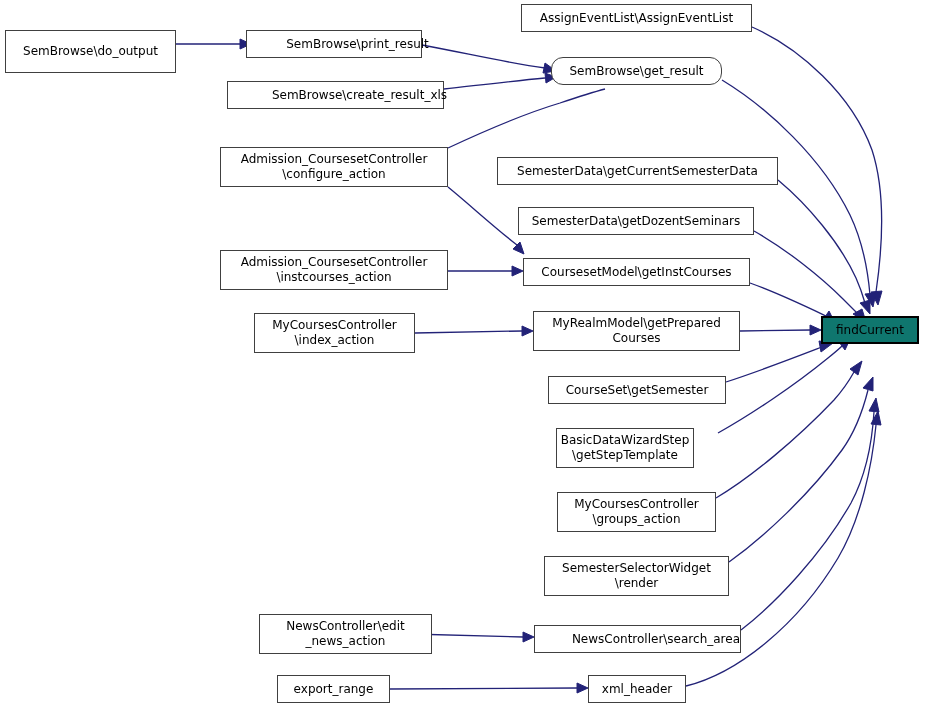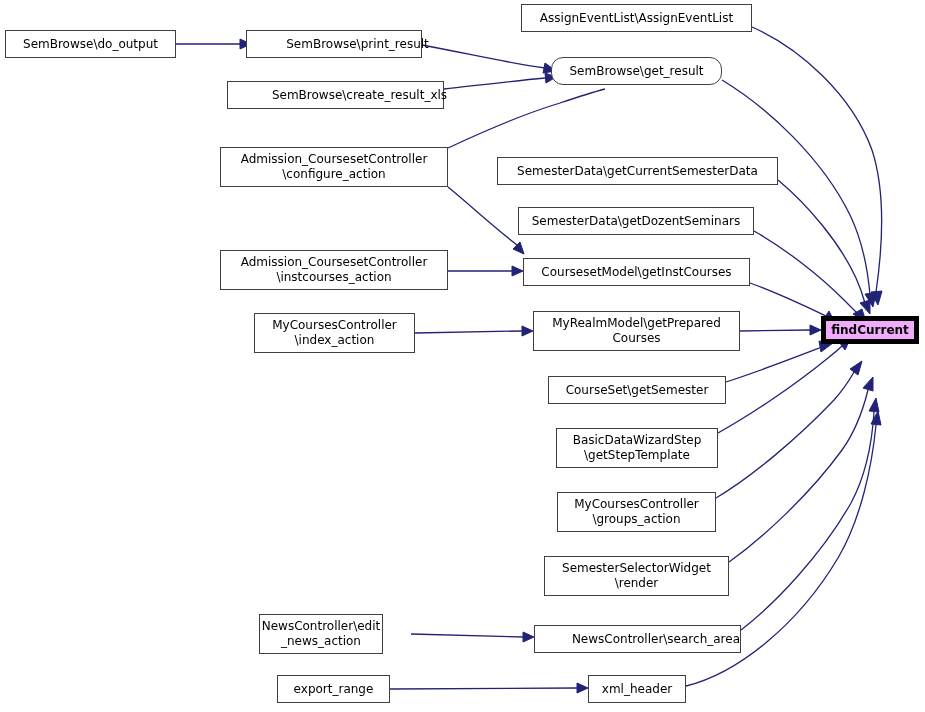--- a/index.html
+++ b/index.html
@@ -34,23 +34,22 @@
     line-height: 15px;
     display: flex;
     align-items: center;
     justify-content: center;
     text-align: center;
     white-space: pre;
     letter-spacing: 0px;
     z-index: 5;
   }
   .node.highlight {
-    background: #f0abfc;
-    border: 5px solid #000000;
-    font-weight: bold;
+    background: #0f766e;
+    border: 2px solid #000000;
   }
 </style>
 </head>
 <body>
 
 <div id="canvas">
 
   <svg class="edges" viewBox="0 0 925 712" xmlns="http://www.w3.org/2000/svg">
     <g id="edge-layer" fill="none" stroke-width="1.2">
         <path d="M176,44 L240,44" stroke="#222277" fill="none" stroke-width="1.3"></path>
@@ -91,44 +90,44 @@
         <path d="M686,686 C738,673 798,625 838,558 C861,519 872,466 876,425" stroke="#222277" fill="none" stroke-width="1.3"></path>
         <path d="M871,424 L878,411 L881,425 Z" fill="#222277" stroke="#222277" stroke-width="1"></path>
         <path d="M411,634 L523,637" stroke="#222277" fill="none" stroke-width="1.3"></path>
         <path d="M523,632 L534,637 L523,642 Z" fill="#222277" stroke="#222277" stroke-width="1"></path>
         <path d="M390,689 L577,688" stroke="#222277" fill="none" stroke-width="1.3"></path>
         <path d="M577,683 L588,688 L577,693 Z" fill="#222277" stroke="#222277" stroke-width="1"></path>
       </g>
   </svg>
 
   <div id="node-layer">
-      <div class="node" style="left: 5px; top: 30px; width: 171px; height: 28px;"><span>SemBrowse\do_output</span></div>
+      <div class="node" style="left: 5px; top: 30px; width: 171px; height: 43px;"><span>SemBrowse\do_output</span></div>
       <div class="node" style="left: 246px; top: 30px; width: 176px; height: 28px; padding-left: 47px;"><span>SemBrowse\print_result</span></div>
       <div class="node" style="left: 227px; top: 81px; width: 217px; height: 28px; padding-left: 48px;"><span>SemBrowse\create_result_xls</span></div>
       <div class="node" style="left: 521px; top: 4px; width: 231px; height: 28px;"><span>AssignEventList\AssignEventList</span></div>
       <div class="node" style="left: 551px; top: 57px; width: 171px; height: 28px; border-radius: 12px;"><span>SemBrowse\get_result</span></div>
       <div class="node" style="left: 220px; top: 147px; width: 228px; height: 40px;"><span>Admission_CoursesetController
 \configure_action</span></div>
       <div class="node" style="left: 497px; top: 157px; width: 281px; height: 28px;"><span>SemesterData\getCurrentSemesterData</span></div>
       <div class="node" style="left: 518px; top: 207px; width: 236px; height: 28px;"><span>SemesterData\getDozentSeminars</span></div>
       <div class="node" style="left: 220px; top: 250px; width: 228px; height: 40px;"><span>Admission_CoursesetController
 \instcourses_action</span></div>
       <div class="node" style="left: 523px; top: 258px; width: 227px; height: 28px;"><span>CoursesetModel\getInstCourses</span></div>
       <div class="node" style="left: 254px; top: 313px; width: 161px; height: 40px;"><span>MyCoursesController
 \index_action</span></div>
       <div class="node" style="left: 533px; top: 311px; width: 207px; height: 40px;"><span>MyRealmModel\getPrepared
 Courses</span></div>
       <div class="node highlight" style="left: 821px; top: 316px; width: 98px; height: 28px;"><span>findCurrent</span></div>
       <div class="node" style="left: 548px; top: 376px; width: 178px; height: 28px;"><span>CourseSet\getSemester</span></div>
-      <div class="node" style="left: 556px; top: 428px; width: 162px; height: 40px;"><span>BasicDataWizardStep
+      <div class="node" style="left: 556px; top: 428px; width: 138px; height: 40px;"><span>BasicDataWizardStep
 \getStepTemplate</span></div>
       <div class="node" style="left: 557px; top: 492px; width: 159px; height: 40px;"><span>MyCoursesController
 \groups_action</span></div>
       <div class="node" style="left: 544px; top: 556px; width: 185px; height: 40px;"><span>SemesterSelectorWidget
 \render</span></div>
-      <div class="node" style="left: 259px; top: 614px; width: 124px; height: 40px;"><span>NewsController\edit
+      <div class="node" style="left: 259px; top: 614px; width: 173px; height: 40px;"><span>NewsController\edit
 _news_action</span></div>
       <div class="node" style="left: 534px; top: 625px; width: 207px; height: 28px; justify-content: flex-end;"><span>NewsController\search_area</span></div>
       <div class="node" style="left: 277px; top: 675px; width: 113px; height: 28px; align-items: center;"><span>export_range</span></div>
       <div class="node" style="left: 588px; top: 675px; width: 98px; height: 28px;"><span>xml_header</span></div>
     </div>
 
 </div>
 
 </body></html>

